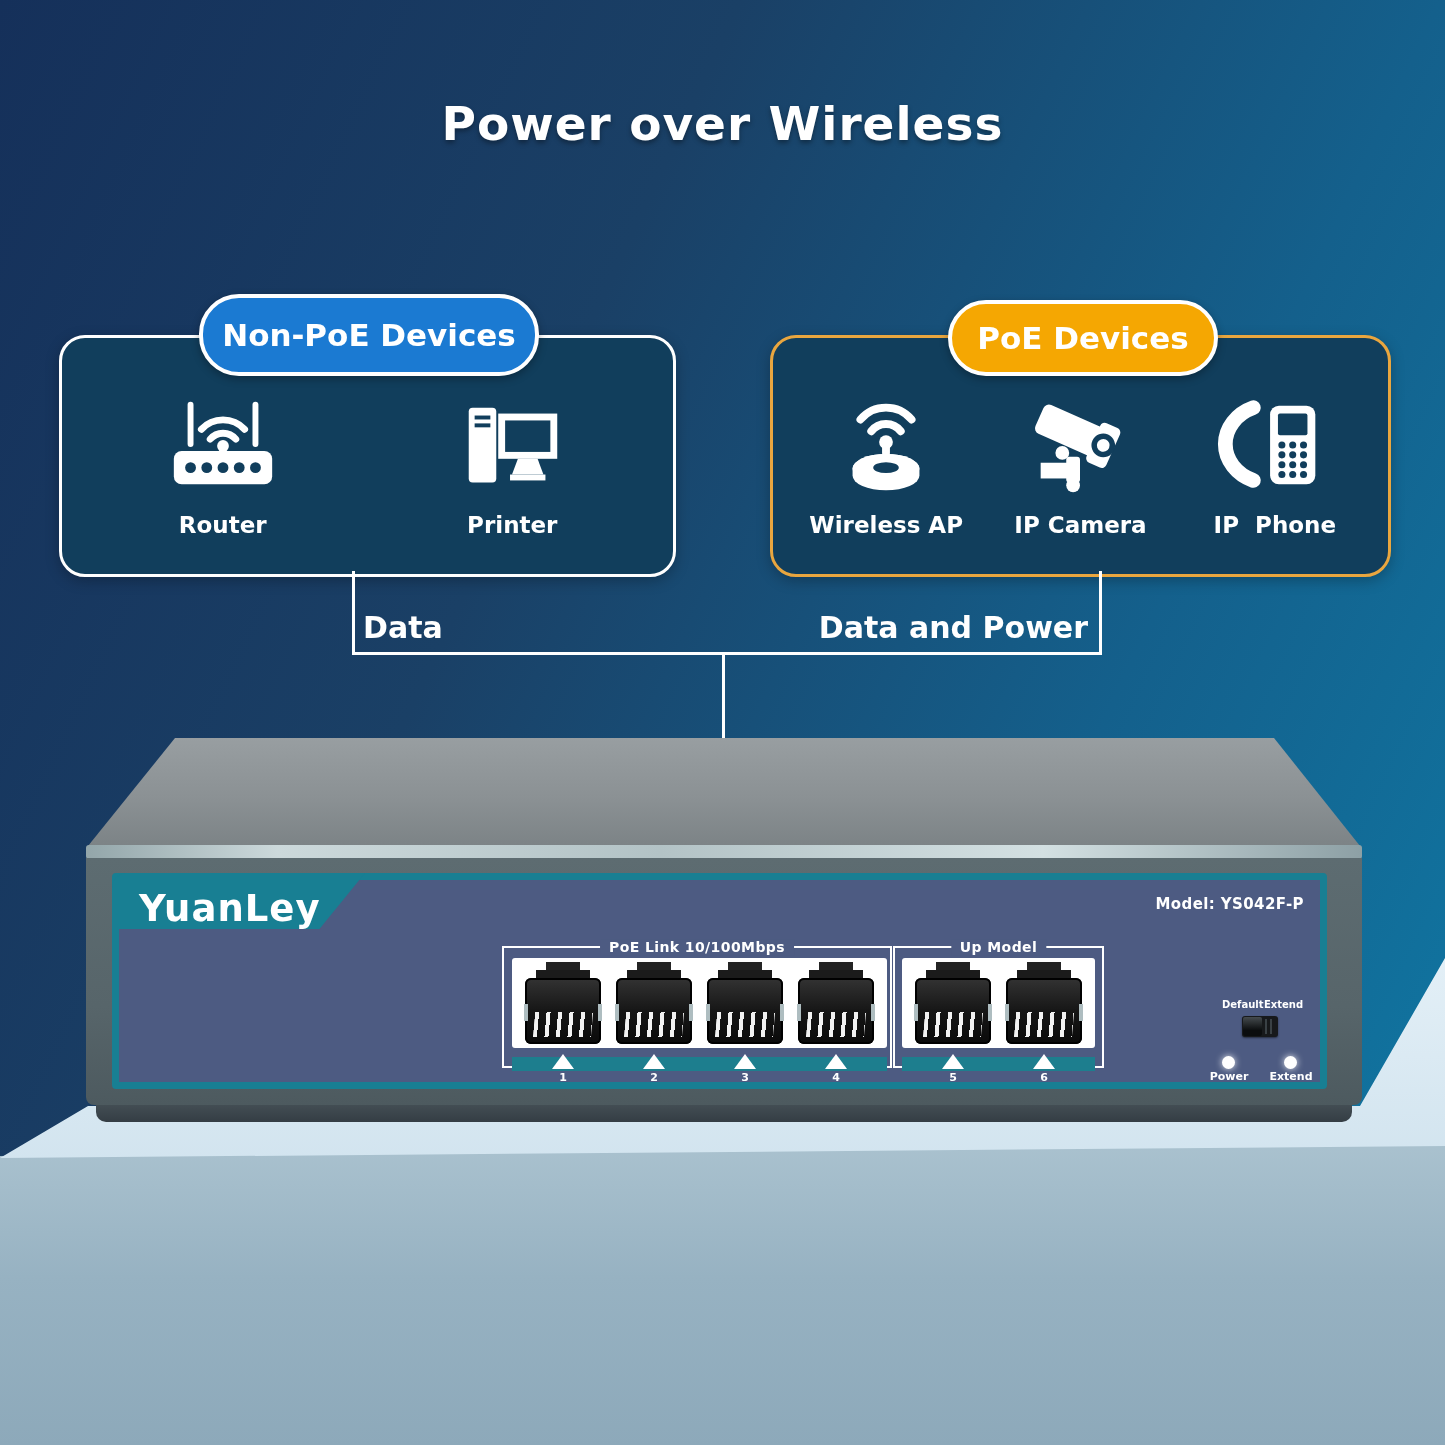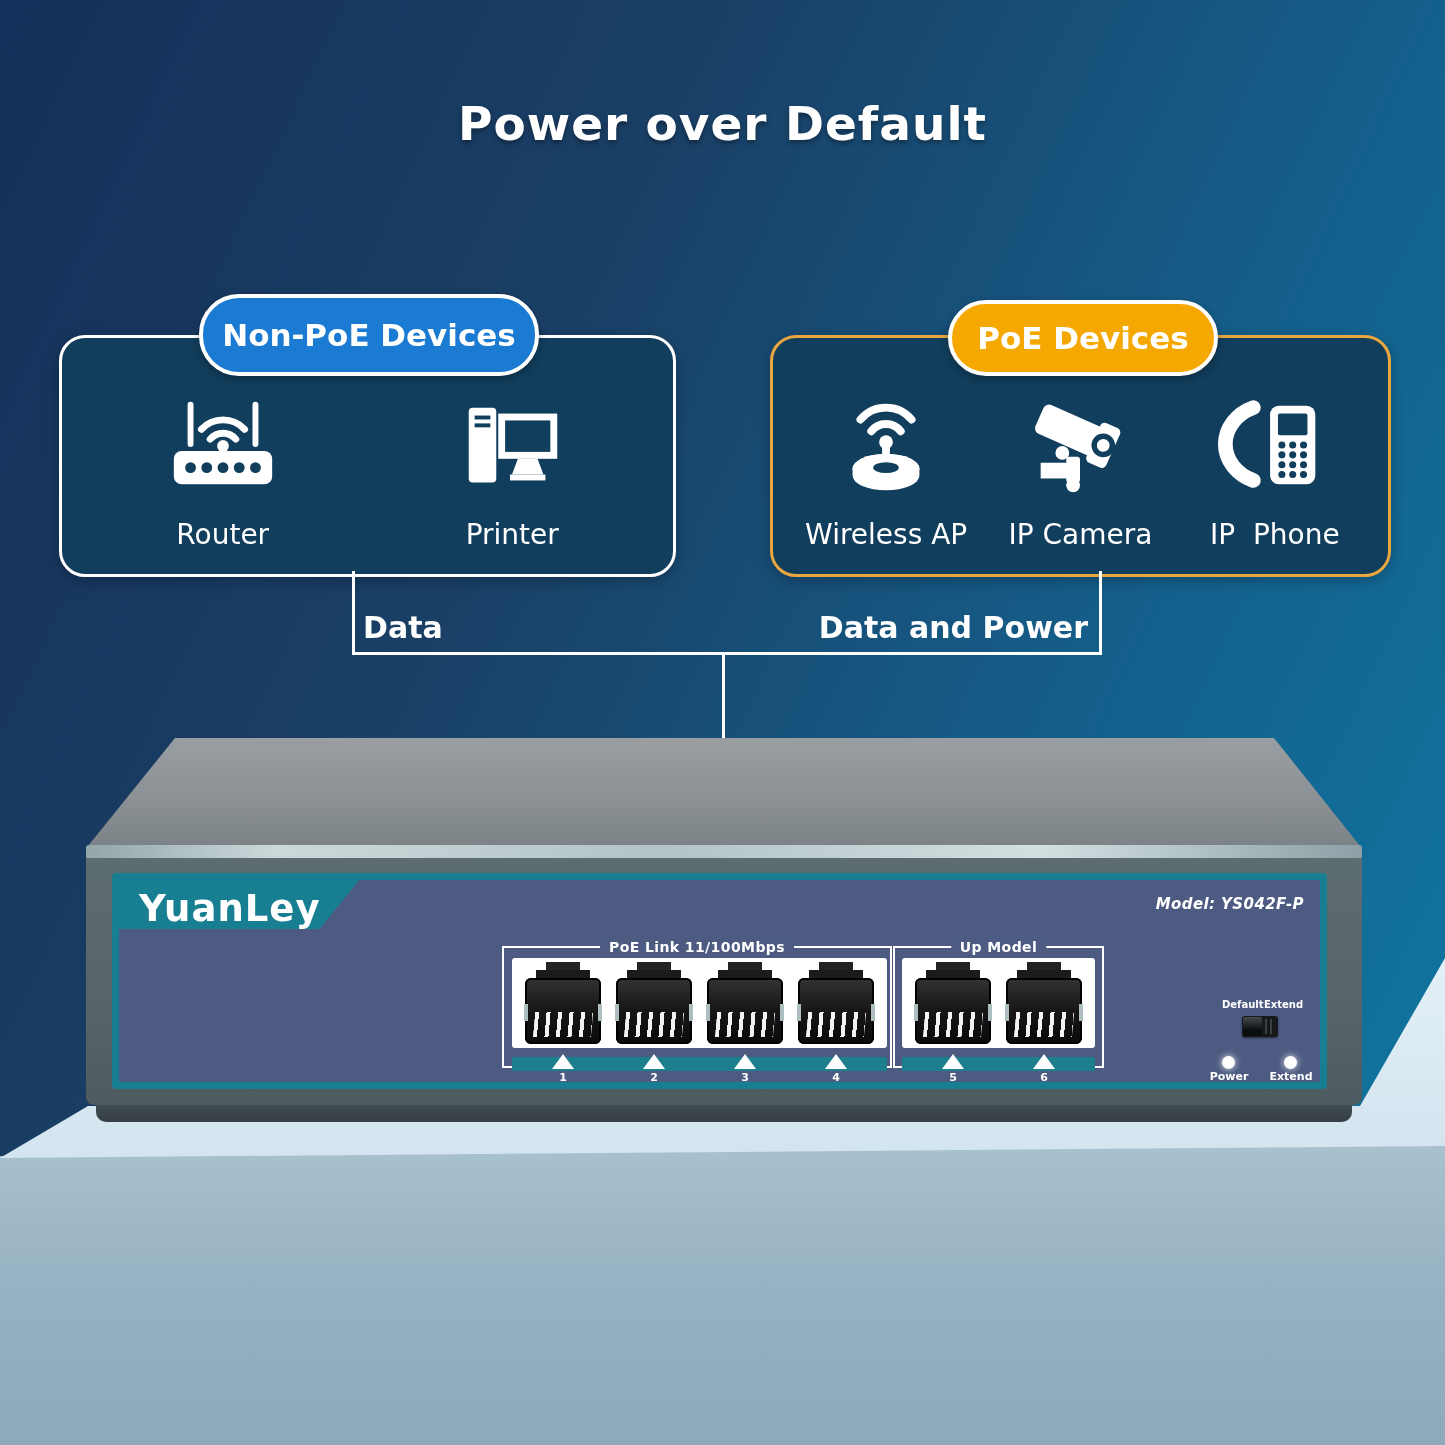--- a/index.html
+++ b/index.html
@@ -15,21 +15,21 @@
   
   .dev-box{border-radius:26px;background:var(--box-fill,#113e5c);box-shadow:0 4px 14px rgba(0,0,0,.25);}
   .box-nonpoe{left:59px;top:335px;width:611px;height:236px;border:3px solid #fff;}
   .box-poe{left:770px;top:335px;width:615px;height:236px;border:3px solid var(--poe-box-border,#e9a63f);}
   .badge{display:flex;align-items:center;justify-content:center;border:4px solid #fff;border-radius:40px;font-size:31px;font-weight:bold;box-shadow:0 3px 8px rgba(0,0,0,.3);}
   .badge-nonpoe{left:199px;top:294px;width:332px;height:74px;background:var(--non-poe-accent,#1b7ad2);}
   .badge-poe{left:948px;top:300px;width:262px;height:68px;background:var(--poe-accent,#f5a702);}
   .devices{position:absolute;left:0;right:0;top:0;bottom:0;display:flex;padding:50px 16px 0;}
   .device{flex:1;display:flex;flex-direction:column;align-items:center;}
   .device svg{width:118px;height:118px;}
-  .device-label{margin-top:12px;font-size:28px;font-weight:normal;white-space:pre;}
+  .device-label{margin-top:6px;font-size:23px;font-weight:bold;white-space:pre;}
   
   .cline{background:#fff;}
   .conn-label{font-size:30px;font-weight:bold;}
   
   .ped-front{left:0;top:1140px;width:1445px;height:305px;
     background:linear-gradient(180deg,#aac2cf 0%,#97b2c2 45%,var(--pedestal-front,#8da9ba) 100%);
     clip-path:polygon(0 16px,100% 4px,100% 100%,0 100%);}
   .ped-top{left:0;top:950px;width:1445px;height:212px;
     background:linear-gradient(180deg,#e4f0f7,var(--pedestal-top,#d2e4ef));
     clip-path:polygon(0 208px,88px 156px,1360px 156px,1445px 8px,1445px 196px,0 208px);}
@@ -41,21 +41,21 @@
   .sw-bevel{left:86px;top:845px;width:1276px;height:14px;border-radius:3px;
     background:linear-gradient(90deg,#93a6aa 0%,#ccd9db 15%,#b3c3c6 45%,#d3e0e2 75%,#8da0a5 100%);}
   .sw-front{left:86px;top:858px;width:1276px;height:247px;border-radius:0 0 8px 8px;
     background:linear-gradient(180deg,var(--chassis-gray,#5d6c71) 0%,#57656a 60%,#4d5a5f 100%);}
   
   .panel{left:112px;top:873px;width:1215px;height:216px;box-sizing:border-box;
     border:7px solid var(--teal,#187f93);border-radius:4px;background:var(--panel-navy,#4d5b82);}
   .logo-band{left:-7px;top:-7px;width:253px;height:56px;background:var(--teal,#187f93);
     clip-path:polygon(0 0,100% 0,82% 100%,0 100%);border-top-left-radius:15px;}
   .logo{left:20px;top:7px;font-size:37px;font-weight:bold;letter-spacing:1px;}
-  .model{right:16px;top:15px;font-size:15px;font-weight:bold;font-style:italic;letter-spacing:.4px;}
+  .model{right:16px;top:15px;font-size:15px;font-weight:bold;letter-spacing:.4px;}
   .desc{left:27px;top:106px;font-size:16px;font-weight:bold;line-height:22px;letter-spacing:.3px;}
   
   .bracket{border:2px solid #fff;border-bottom:none;}
   .br-poe{left:383px;top:66px;width:386px;height:120px;}
   .br-up{left:774px;top:66px;width:207px;height:120px;}
   .br-label{position:absolute;left:50%;top:0;transform:translate(-50%,-55%);background:var(--panel-navy,#4d5b82);
     padding:0 9px;font-size:14px;font-weight:bold;white-space:nowrap;letter-spacing:.4px;}
   .foot{position:absolute;bottom:0;width:12px;height:2px;background:#fff;}
   .foot.l{left:0}.foot.r{right:0}
   
@@ -89,21 +89,21 @@
   .mode-switch .grooves{position:absolute;right:3px;top:3px;bottom:3px;width:10px;
     background:repeating-linear-gradient(90deg,#3a4145 0 2px,transparent 2px 5px);}
   .led{width:13px;height:13px;border-radius:50%;background:#fff;box-shadow:0 0 7px rgba(255,255,255,.9);}
   .led-lbl{top:190px;width:52px;text-align:center;font-size:11px;font-weight:bold;}
 </style>
 </head>
 <body>
 
 <div class="stage">
 
-  <div class="abs title">Power over Default</div>
+  <div class="abs title">Power over Wireless</div>
 
   <div class="abs dev-box box-nonpoe">
     <div class="devices">
       <div class="device">
         <svg viewBox="0 0 120 120">
           <rect x="24" y="14" width="6" height="46" rx="3" fill="#fff"></rect>
           <rect x="90" y="14" width="6" height="46" rx="3" fill="#fff"></rect>
           <path d="M38 42 a30 30 0 0 1 44 0" stroke="#fff" stroke-width="7" fill="none" stroke-linecap="round"></path>
           <path d="M47 52 a17 17 0 0 1 26 0" stroke="#fff" stroke-width="7" fill="none" stroke-linecap="round"></path>
           <circle cx="60" cy="59" r="6" fill="#fff"></circle>
@@ -201,21 +201,21 @@
   <div class="abs sw-top"></div>
   <div class="abs sw-bevel"></div>
   <div class="abs sw-front"></div>
 
   <div class="abs panel">
     <div class="abs logo-band"></div>
     <div class="abs logo">YuanLey</div>
     <div class="abs model">Model: YS042F-P</div>
 
     <div class="abs bracket br-poe">
-      <span class="br-label">PoE Link 11/100Mbps</span>
+      <span class="br-label">PoE Link 10/100Mbps</span>
       <i class="foot l"></i>
         <i class="foot r"></i>
     </div>
     <div class="abs portbed pb-poe">
       <div class="jack">
           <i class="tab1"></i>
           <i class="tab2"></i>
           <div class="jbody">
             <i class="clip cl"></i>
             <i class="clip cr"></i>

